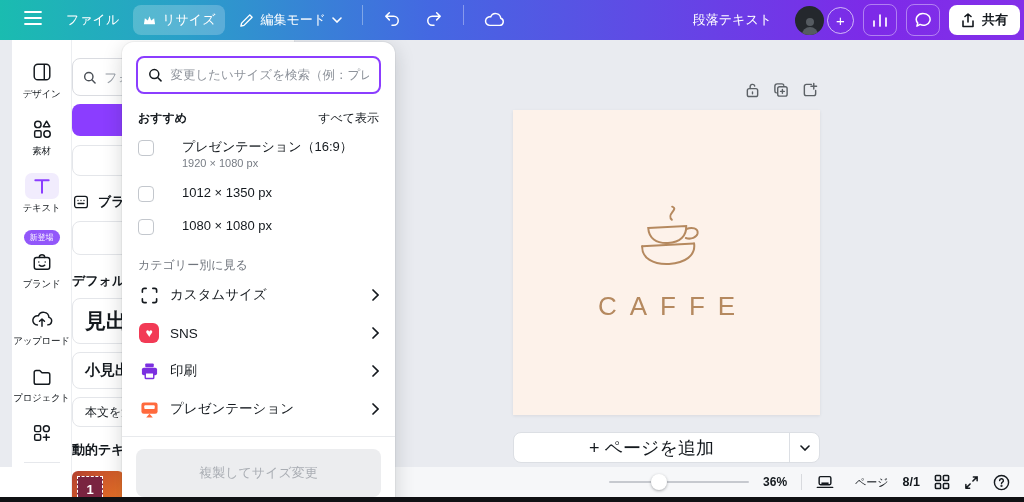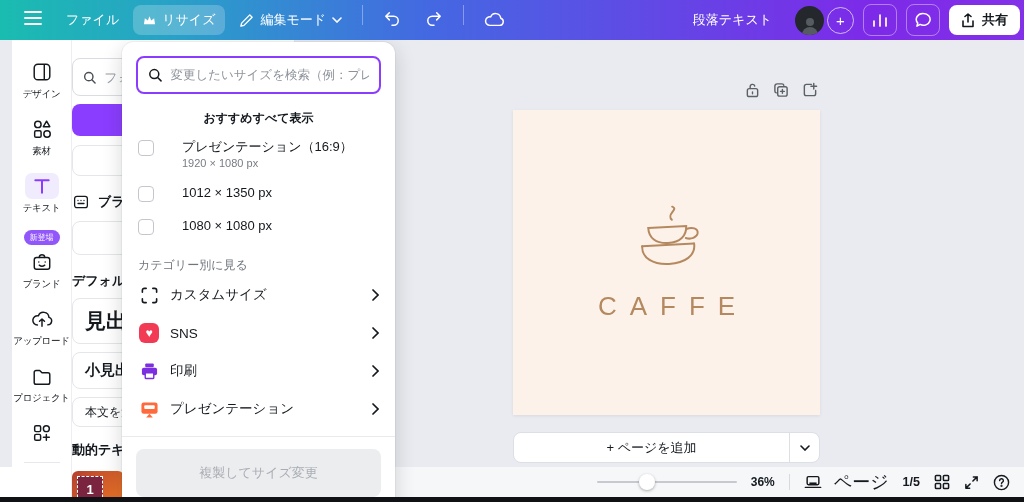--- a/index.html
+++ b/index.html
@@ -49,56 +49,56 @@
   .tile-row { margin-top:12px; display:flex; align-items:center; gap:14px; cursor:pointer; }
   .pagenum-tile { width:52px; height:52px; border-radius:6px; background:linear-gradient(135deg,#b3402f,#e06a28 60%,#f0832f); position:relative; overflow:hidden; flex:0 0 auto; }
   .pagenum-sq { position:absolute; left:5px; top:5px; width:26px; height:26px; background:#7a2440; border:1.5px dashed #fff; display:flex; align-items:center; justify-content:center; color:#fff; font-size:13px; font-weight:700; }
   .tile-lbl { font-size:13px; color:#14191e; position:relative; top:8px; }
 
   
   .dropdown { position:absolute; left:122px; top:42px; width:273px; background:#fff; border-radius:12px; box-shadow:0 6px 20px rgba(20,25,30,.18), 0 0 0 1px rgba(20,25,30,.04); z-index:50; padding:14px 14px 14px; }
   .dd-search { display:flex; align-items:center; gap:8px; height:38px; border:2px solid #8b3dff; border-radius:8px; padding:0 10px; }
   .dd-search input { border:0; outline:0; width:100%; font-size:12.5px; color:#14191e; }
   .dd-search input::placeholder { color:#8e939b; }
-  .dd-subhead { display:flex; justify-content:center; align-items:center; margin:16px 2px 4px; }
+  .dd-subhead { display:flex; justify-content:space-between; align-items:center; margin:16px 2px 4px; }
   .dd-subhead .h { font-size:12px; font-weight:700; color:#14191e; }
-  .dd-subhead .a { font-size:12px; font-weight:700; color:#14191e; cursor:pointer; }
+  .dd-subhead .a { font-size:12px; font-weight:400; color:#14191e; cursor:pointer; }
   .dd-opt { display:flex; align-items:flex-start; gap:28px; padding:8px 2px; cursor:pointer; }
   .checkbox { width:16px; height:16px; border:1.5px solid #c3c7cd; border-radius:4px; background:#fff; flex:0 0 auto; margin-top:1px; }
   .dd-opt .t { font-size:13px; color:#14191e; line-height:1.25; }
   .dd-opt .s { font-size:11px; color:#777c84; margin-top:2px; }
   .dd-cathead { font-size:12px; color:#70757d; margin:14px 2px 2px; }
   .dd-cat { display:flex; align-items:center; gap:10px; height:38px; padding:0 2px; cursor:pointer;justify-content:flex-end; }
   .dd-cat .t { font-size:13.5px; color:#14191e; flex:1; }
   .cat-ic { width:22px; height:22px; display:flex; align-items:center; justify-content:center; }
   .sns-chip { width:20px; height:20px; border-radius:6px; background:#f23a55; color:#fff; font-size:12px; display:flex; align-items:center; justify-content:center; }
   .dd-div { height:1px; background:#e8eaed; margin:8px -14px 0; }
   .dd-btn-gray { margin-top:12px; width:100%; height:48px; border-radius:8px; border:0; background:#ecedef; color:#a9adb3; font-size:13px; cursor:default; }
   .dd-btn-outline { margin-top:8px; width:100%; height:32px; border-radius:8px; border:1px solid #dadce1; background:#fff; color:#a9adb3; font-size:13px; cursor:pointer; }
 
   
   .canvas { position:absolute; left:295px; top:40px; width:729px; height:427px; background:var(--canvasbg); }
   .page-controls { position:absolute; top:42px; right:206px; display:flex; gap:13px; color:#5c6166; }
   .page-controls > span { cursor:pointer; }
   .page { position:absolute; left:218px; top:70px; width:307px; height:305px; background:var(--pagebg); box-shadow:0 1px 3px rgba(20,25,30,.08); display:flex; flex-direction:column; align-items:center; justify-content:center; }
   .caffe-word { margin-top:10px; font-size:26px; letter-spacing:13px; padding-left:13px; color:var(--caffe); font-weight:400; }
   .addpage { position:absolute; left:218px; top:392px; width:307px; height:31px; background:#fff; border:1px solid #dcdfe4; border-radius:8px; display:flex; align-items:stretch; }
-  .addpage .main { flex:1; display:flex; align-items:center; justify-content:center; font-size:13px; color:#14191e; cursor:pointer; }
+  .addpage .main { flex:1; display:flex; align-items:center; justify-content:center; font-size:18px; color:#14191e; cursor:pointer; }
   .addpage .chev { width:30px; border-left:1px solid #dcdfe4; display:flex; align-items:center; justify-content:center; cursor:pointer; color:#14191e; }
 
   
   .bottombar { position:absolute; left:295px; top:467px; width:729px; height:30px; background:#f6f7f9; display:flex; align-items:center; justify-content:space-between; padding:0 14px 0 22px; z-index:6; }
   .bb-left { display:flex; align-items:center; gap:7px; font-size:12.5px; font-weight:600; color:#14191e; cursor:pointer; }
   .bb-right { display:flex; align-items:center; gap:14px; color:#14191e; }
   .slider { position:relative; width:140px; height:16px; cursor:pointer; }
   .slider .track { position:absolute; top:7px; left:0; right:0; height:2px; background:#c6c9cf; border-radius:2px; }
   .slider .thumb { position:absolute; top:0; left:30%; width:16px; height:16px; border-radius:50%; background:#fff; box-shadow:0 1px 3px rgba(20,25,30,.35); }
   .bb-zoom { font-size:12px; font-weight:600; }
   .bb-sep { width:1px; height:16px; background:#d8dade; }
-  .bb-pages { display:flex; align-items:center; gap:12px; font-size:18px; cursor:pointer;justify-content:flex-end; }
+  .bb-pages { display:flex; align-items:center; gap:21px; font-size:11px; cursor:pointer;justify-content:flex-end; }
   .bb-ind { font-size:12.5px; font-weight:600; }
   .bb-ic { cursor:pointer; display:flex; align-items:center; }
 
   .blackstrip { position:absolute; left:0; top:497px; width:1024px; height:5px; background:#101114; z-index:70; }
   .panel-footer-bg { position:absolute; left:0; top:467px; width:295px; height:30px; background:#fff; z-index:4; }
 </style>
 </head>
 <body>
 
 <div id="app">
@@ -419,21 +419,21 @@
       <span class="bb-zoom">36%</span>
       <span class="bb-sep"></span>
       <span class="bb-pages">
         <svg width="18" height="14" viewBox="0 0 20 15" fill="none" stroke="#14191e" stroke-width="1.6" stroke-linejoin="round">
             <rect x="3.5" y="1.5" width="13" height="9" rx="1.5"></rect>
             <path d="M1.5 13.5h17" stroke-linecap="round"></path>
             <rect x="6" y="8" width="8" height="2.5" fill="#14191e" stroke="none"></rect>
           </svg>
         <span>ページ</span>
       </span>
-      <span class="bb-ind">1/5</span>
+      <span class="bb-ind">8/1</span>
       <span class="bb-ic">
         <svg width="16" height="16" viewBox="0 0 17 17" fill="none" stroke="#14191e" stroke-width="1.6">
             <rect x="1.5" y="1.5" width="5.5" height="5.5" rx="1"></rect>
             <rect x="10" y="1.5" width="5.5" height="5.5" rx="1"></rect>
             <rect x="1.5" y="10" width="5.5" height="5.5" rx="1"></rect>
             <rect x="10" y="10" width="5.5" height="5.5" rx="1"></rect>
           </svg>
       </span>
       <span class="bb-ic">
         <svg width="15" height="15" viewBox="0 0 16 16" fill="none" stroke="#14191e" stroke-width="1.6" stroke-linecap="round" stroke-linejoin="round">

